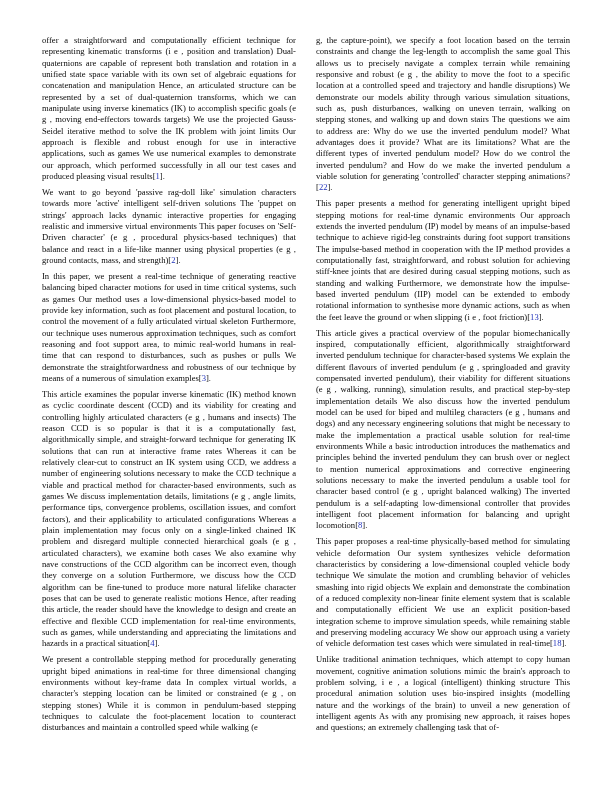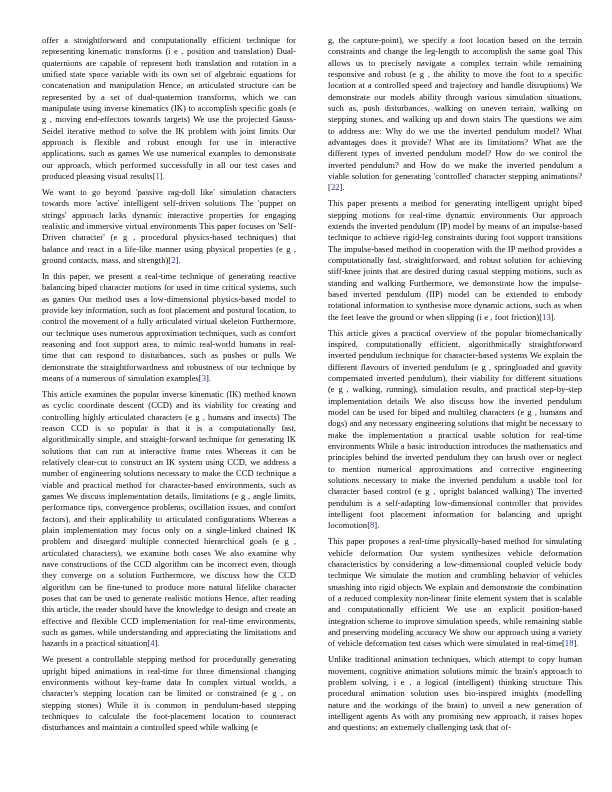--- a/index.html
+++ b/index.html
@@ -15,21 +15,21 @@
     overflow: hidden;
     font-family: "Liberation Serif", "DejaVu Serif", serif;
     color: #0a0a0a;
   }
   .columns {
     position: absolute;
     top: 35px;
     left: 42px;
     right: 41px;
     display: flex;
-    gap: 32px;
+    gap: 20px;
   }
   .col {
     width: 254px;
     flex: 0 0 254px;
   }
   .col p {
     margin: 0 0 4.5px 0;
     font-size: 8.6px;
     line-height: 11.35px;
     text-align: justify;

